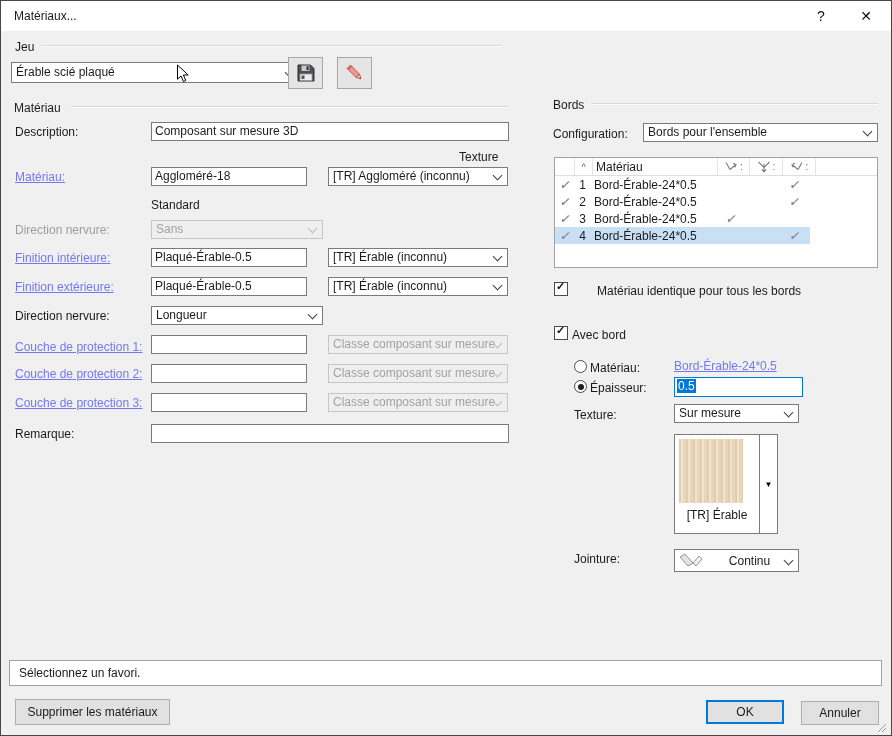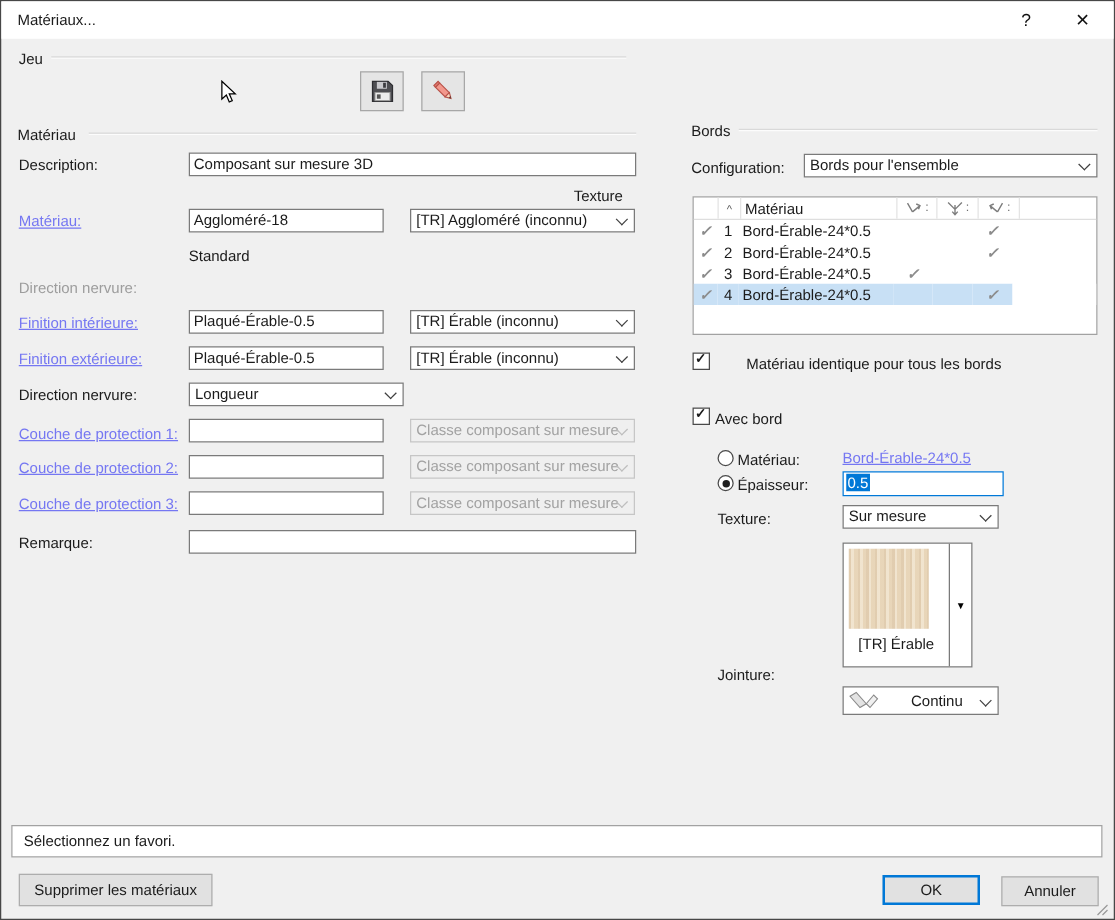--- a/index.html
+++ b/index.html
@@ -63,20 +63,24 @@
 <div class="dialog">
 
   <div class="titlebar">
     <span class="title">Matériaux...</span>
     <span class="tbtn" style="left:803px;">?</span>
     <span class="tbtn" style="left:848px;">✕</span>
   </div>
 
   <span class="lbl" style="left:14px; top:39px;">Jeu</span>
   <div class="gline" style="left:40px; top:44px; width:460px;"></div>
+  <div class="cmb" style="left:10px; top:61px; width:265px; height:18px; line-height:17px;">
+    <span>Érable scié plaqué</span>
+    <span class="chev" style="top:6px;"></span>
+  </div>
   <div class="icbtn" style="left:287px; top:56px;">
     <span>
       <svg width="20" height="20" viewBox="0 0 20 20">
         <path d="M2 2 h12.5 L18 5.5 V18 H2 Z" fill="#4e4e52" stroke="#2e2e32" stroke-width="1"></path>
         <rect x="5.5" y="2.5" width="8" height="5.5" fill="#c9c9cd"></rect>
         <rect x="10.5" y="3.2" width="2.2" height="4" fill="#3a3a3e"></rect>
         <rect x="4" y="11" width="12" height="6.5" fill="#ededed" stroke="#9a9a9a" stroke-width="0.8"></rect>
         <rect x="5.5" y="12.5" width="3" height="3.5" fill="#555"></rect>
       </svg>
     </span>
@@ -111,20 +115,24 @@
   <span class="lbl link" style="left:14px; top:169px;">Matériau:</span>
   <div class="inp" style="left:150px; top:166px; width:148px;">Aggloméré-18</div>
   <div class="cmb" style="left:327px; top:166px; width:156px;">
     <span>[TR] Aggloméré (inconnu)</span>
     <span class="chev"></span>
   </div>
 
   <span class="lbl" style="left:150px; top:197px;">Standard</span>
 
   <span class="lbl dis" style="left:14px; top:222px;">Direction nervure:</span>
+  <div class="cmb disc" style="left:150px; top:219px; width:148px;">
+    <span>Sans</span>
+    <span class="chev"></span>
+  </div>
 
   <span class="lbl link" style="left:14px; top:250px;text-align:center;">Finition intérieure:</span>
   <div class="inp" style="left:150px; top:247px; width:148px;">Plaqué-Érable-0.5</div>
   <div class="cmb" style="left:327px; top:247px; width:156px;">
     <span>[TR] Érable (inconnu)</span>
     <span class="chev"></span>
   </div>
 
   <span class="lbl link" style="left:14px; top:279px;">Finition extérieure:</span>
   <div class="inp" style="left:150px; top:276px; width:148px;">Plaqué-Érable-0.5</div>
@@ -286,21 +294,21 @@
     <span class="chev"></span>
   </div>
 
   <div class="swatch">
     <div class="swatch-img"></div>
     <div class="swatch-label">[TR] Érable</div>
     <div class="swatch-div"></div>
     <div class="swatch-arr">▼</div>
   </div>
 
-  <span class="lbl" style="left:573px; top:532px;">Jointure:</span>
+  <span class="lbl" style="left:573px; top:551px;">Jointure:</span>
   <div class="jcmb">
     <span style="margin-left:4px;">
       <svg width="24" height="16" viewBox="0 0 24 16">
         <polygon points="1,4 6,1 14,10 9,13" fill="#e3e3e3" stroke="#8a8a8a" stroke-width="0.9"></polygon>
         <polygon points="14,10 20,3 23,6 17,13" fill="#f0f0f0" stroke="#8a8a8a" stroke-width="0.9"></polygon>
       </svg>
     </span>
     <span class="jtxt">Continu</span>
     <span class="chev" style="top:7px;"></span>
   </div>

